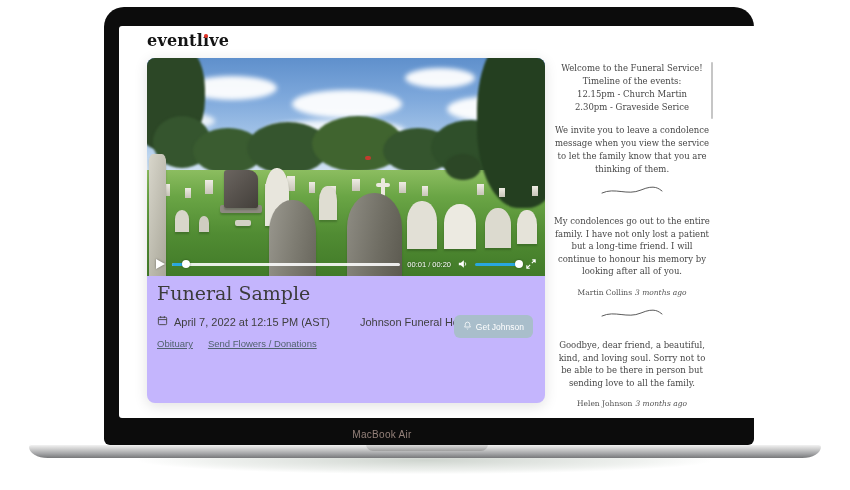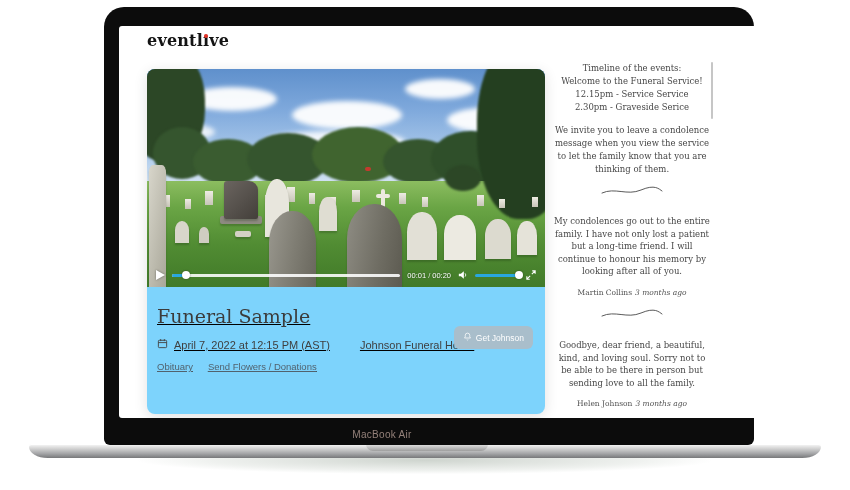--- a/index.html
+++ b/index.html
@@ -23,22 +23,22 @@
     border-radius:3px;overflow:hidden;}
 
   
   .logo{position:absolute;left:28px;top:5px;font-family:"DejaVu Serif",serif;font-weight:700;
     font-size:16px;color:#141414;letter-spacing:.2px;cursor:pointer;}
   .logo-i{display:inline-block;position:relative;}
   .logo-i .dot{position:absolute;left:50%;margin-left:-1.8px;top:3px;width:3.6px;height:3.6px;
     border-radius:50%;background:#e0352b;}
 
   
-  .card{position:absolute;left:28px;top:43px;width:398px;height:345px;background:#7dd3fc;
-    border-radius:8px;box-shadow:0 3px 14px rgba(0,0,0,.12);overflow:hidden;text-decoration:underline;}
+  .card{position:absolute;left:28px;top:32px;width:398px;height:345px;background:#c4b5fd;
+    border-radius:8px;box-shadow:0 3px 14px rgba(0,0,0,.12);overflow:hidden;}
 
   
   .video{position:relative;width:398px;height:218px;overflow:hidden;background:#9cc0e6;}
   .sky{position:absolute;left:0;top:0;right:0;height:118px;
     background:linear-gradient(180deg,#5f90cc 0%,#7fa9dc 35%,#a9c8ea 70%,#d8e6f4 100%);}
   .cloud{position:absolute;background:#fff;border-radius:50%;filter:blur(2.5px);opacity:.95;}
   .c1{left:40px;top:18px;width:90px;height:24px;}
   .c2{left:145px;top:32px;width:110px;height:28px;}
   .c3{left:258px;top:10px;width:70px;height:20px;}
   .c4{left:300px;top:38px;width:95px;height:26px;}
@@ -104,21 +104,21 @@
   .progress .knob{position:absolute;top:50%;transform:translate(-50%,-50%);width:8px;height:8px;
     border-radius:50%;background:#fff;box-shadow:0 0 2px rgba(0,0,0,.4);}
   .time{font-size:7.5px;color:#fff;white-space:nowrap;text-shadow:0 0 2px rgba(0,0,0,.45);}
   .time .sep{opacity:.8;margin:0 2px;}
   .icon-btn{display:flex;align-items:center;cursor:pointer;}
   .volume{width:44px;height:3px;background:#29a7df;border-radius:2px;position:relative;cursor:pointer;}
   .volume .knob{position:absolute;top:50%;transform:translate(-50%,-50%);width:8px;height:8px;
     border-radius:50%;background:#fff;box-shadow:0 0 2px rgba(0,0,0,.4);}
 
   
-  .info{position:relative;padding:16px 10px 0 10px;}
+  .info{position:relative;padding:4px 10px 0 10px;}
   .event-title{font-family:"DejaVu Serif",serif;font-size:19px;color:#3b3b3b;margin:2px 0 11px 0;font-weight:400;}
   .meta{display:flex;align-items:center;gap:6px;font-size:11px;color:#3f3f3f;}
   .meta .host{margin-left:24px;}
   .links{margin-top:10px;display:flex;gap:15px;font-size:9.5px;}
   .links span{color:#51626e;text-decoration:underline;cursor:pointer;}
   .notify{position:absolute;right:12px;top:39px;display:flex;align-items:center;gap:4px;
     background:#a9becb;color:#fff;border:none;border-radius:6px;padding:6px 9px;font-size:8.5px;
     cursor:pointer;font-family:"Liberation Sans",sans-serif;}
 
   
@@ -242,23 +242,23 @@
               <path d="M5 10a1.2 1.2 0 002 0" stroke="#fff" fill="none" stroke-width="1"></path>
             </svg>
         </span>
         <span>Get Johnson</span>
       </button>
     </div>
   </div>
 
   <div class="sidebar">
     <div class="sb-block">
+      <div>Welcome to the Funeral Service!</div>
       <div>Timeline of the events:</div>
-      <div>Welcome to the Funeral Service!</div>
-      <div>12.15pm - Service Service</div>
+      <div>12.15pm - Church Martin</div>
       <div>2.30pm - Graveside Serice</div>
     </div>
     <div class="sb-invite">We invite you to leave a condolence message when you view the service to let the family know that you are thinking of them.</div>
 
     <svg class="flourish" width="66" height="12" viewBox="0 0 66 12">
         <path d="M3 8 C16 2,28 11,42 5 S60 4,63 6" stroke="#5a5a5a" stroke-width="1" fill="none" stroke-linecap="round"></path>
       </svg>
 
     <div class="message">
       <div>My condolences go out to the entire family. I have not only lost a patient but a long-time friend. I will continue to honour his memory by looking after all of you.</div>

